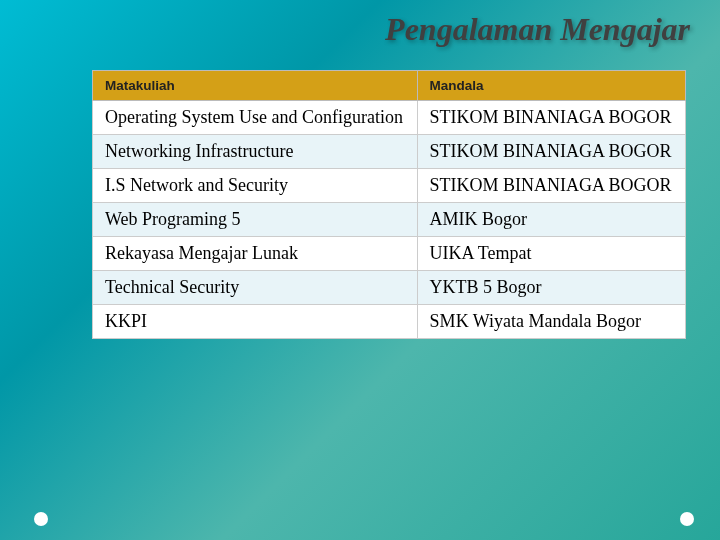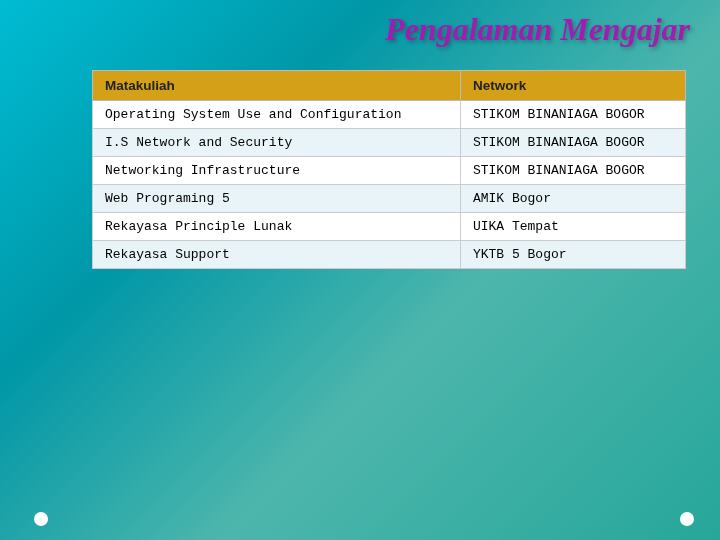--- a/index.html
+++ b/index.html
@@ -11,21 +11,21 @@
       background: linear-gradient(135deg, #00bcd4 0%, #0097a7 30%, #4db6ac 60%, #26a69a 100%);
       font-family: Georgia, 'Times New Roman', serif;
       position: relative;
     }
 
     .page-title {
       text-align: right;
       padding: 3px 30px 10px 0;
       font-size: 32px;
       font-weight: bold;
-      color: #a21caf;
+      color: #404040;
       text-shadow: 2px 2px 4px rgba(0,0,0,0.3);
       font-style: italic;
     }
 
     .table-container {
       margin: 8px 30px 10px 80px;
     }
 
     table {
       width: 100%;
@@ -41,22 +41,22 @@
       padding: 7px 12px;
       text-align: left;
       border: 1px solid #bbb;
       font-family: Arial, sans-serif;
     }
 
     tbody tr td {
       padding: 6px 12px;
       border: 1px solid #ccc;
       vertical-align: top;
-      font-family: Liberation Mono, monospace;
-      font-size: 13px;
+      font-family: Liberation Serif, serif;
+      font-size: 18px;
     }
 
     tbody tr:nth-child(odd) {
       background-color: #fff;
     }
 
     tbody tr:nth-child(even) {
       background-color: #e8f4f8;
     }
 
@@ -83,46 +83,50 @@
 </head>
 <body>
 
 <div class="page-title">Pengalaman Mengajar</div>
 
 <div class="table-container">
   <table>
     <thead>
       <tr>
         <th>Matakuliah</th>
-        <th>Network</th>
+        <th>Mandala</th>
       </tr>
     </thead>
     <tbody id="table-body">
     <tr>
           <td>Operating System Use and Configuration</td>
           <td>STIKOM BINANIAGA BOGOR</td>
         </tr>
         <tr>
-          <td>I.S Network and Security</td>
+          <td>Networking Infrastructure</td>
           <td>STIKOM BINANIAGA BOGOR</td>
         </tr>
         <tr>
-          <td>Networking Infrastructure</td>
+          <td>I.S Network and Security</td>
           <td>STIKOM BINANIAGA BOGOR</td>
         </tr>
         <tr>
           <td>Web Programing 5</td>
           <td>AMIK Bogor</td>
         </tr>
         <tr>
-          <td>Rekayasa Principle Lunak</td>
+          <td>Rekayasa Mengajar Lunak</td>
           <td>UIKA Tempat</td>
         </tr>
         <tr>
-          <td>Rekayasa Support</td>
+          <td>Technical Security</td>
           <td>YKTB 5 Bogor</td>
+        </tr>
+        <tr>
+          <td>KKPI</td>
+          <td>SMK Wiyata Mandala Bogor</td>
         </tr>
       </tbody>
   </table>
 </div>
 
 <div class="dot-left"></div>
 <div class="dot-right"></div>
 
 </body></html>

